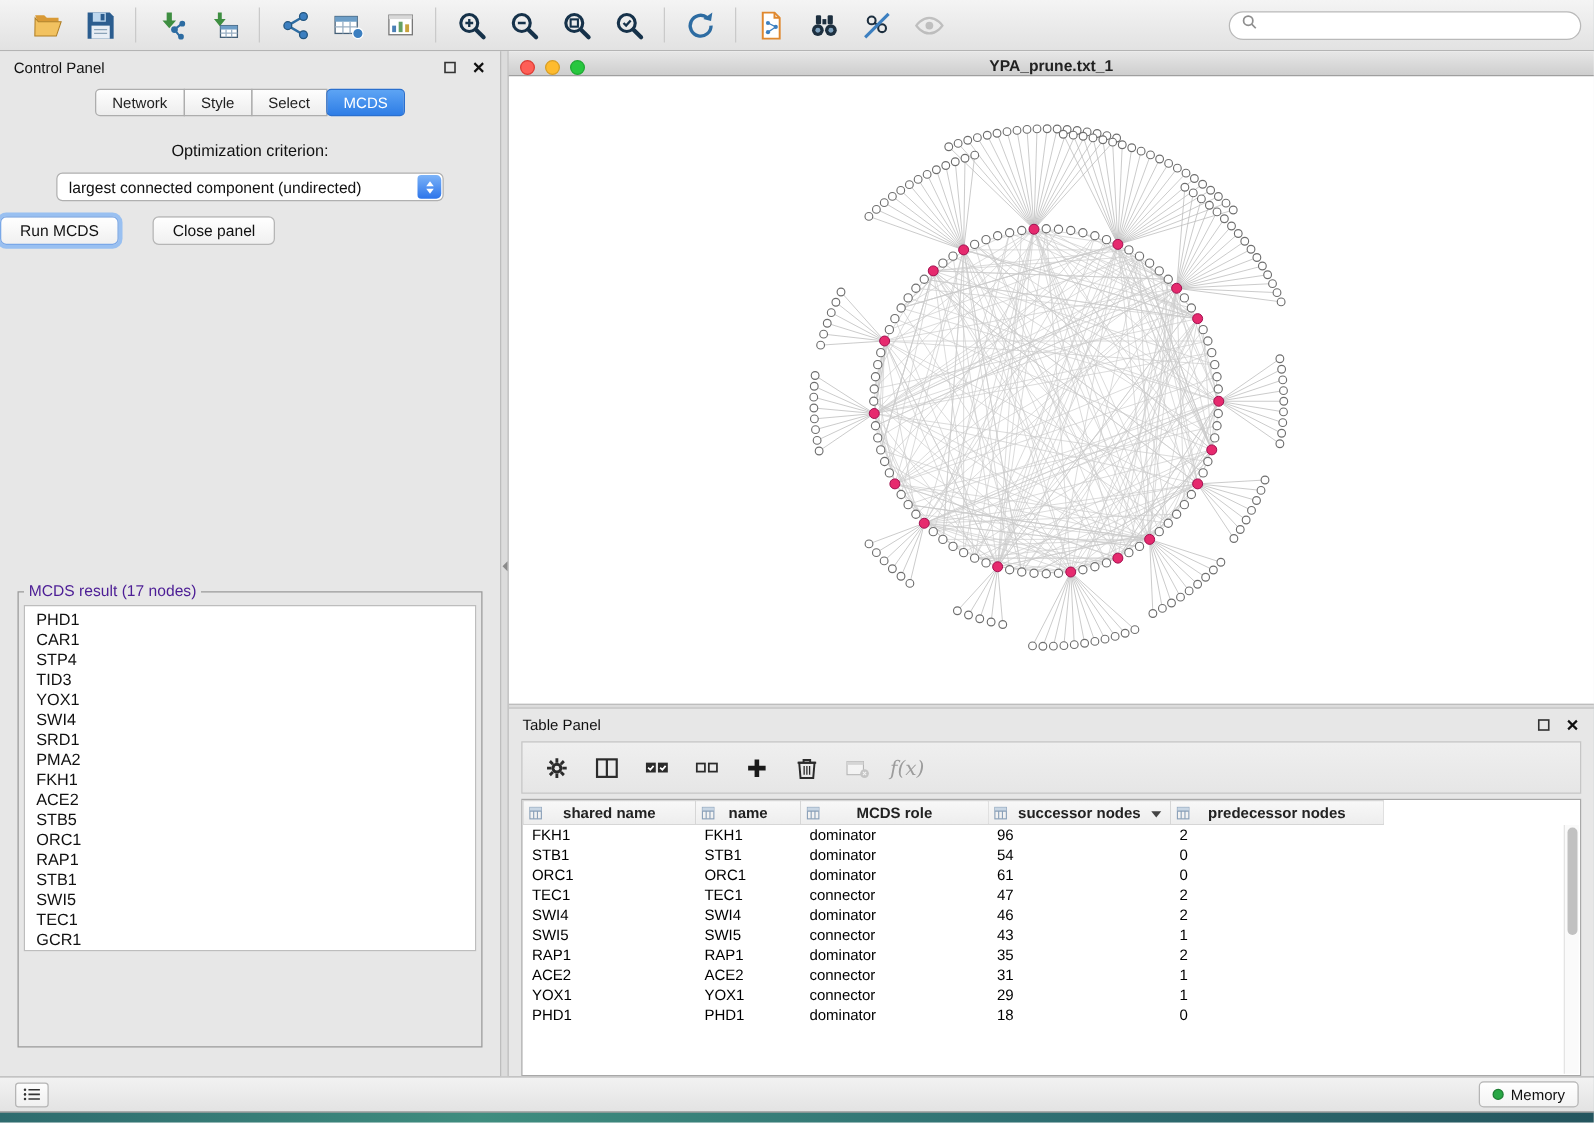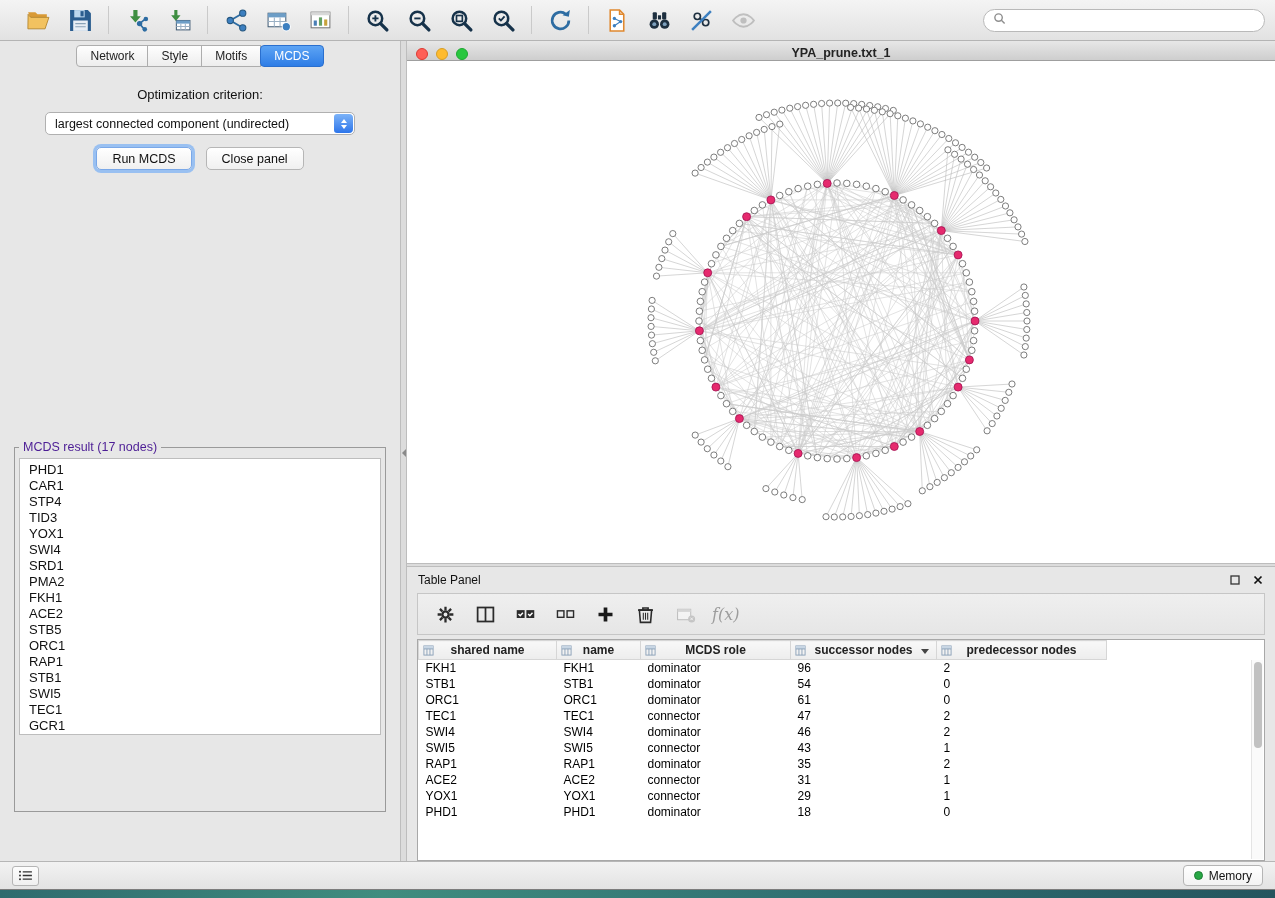--- a/index.html
+++ b/index.html
@@ -37,21 +37,21 @@
   .seg-tab:last-child{border-radius:0 4px 4px 0}
   .seg-tab.active{background:linear-gradient(#5da4f4,#2e7de6);color:#fff;border-color:#2a6fce;border-radius:4px}
   .opt-label{margin-top:14px;text-align:center;font-size:13px;color:#111}
   .dropdown{margin:10px auto 0;width:310px;height:23px;border:1px solid #b0b0b0;border-radius:5px;background:#fff;
             display:flex;align-items:center;font-size:12.5px;padding-left:9px;position:relative;cursor:pointer;color:#111}
   .stepper{position:absolute;right:1px;top:1px;bottom:1px;width:19px;border-radius:3px 4px 4px 3px;
            background:linear-gradient(#7cb3f8,#2d75ea);display:flex;flex-direction:column;align-items:center;justify-content:center}
   .stepper i{display:block;width:0;height:0;border-left:3.5px solid transparent;border-right:3.5px solid transparent}
   .stepper .up{border-bottom:4.5px solid #fff;margin-bottom:2px}
   .stepper .down{border-top:4.5px solid #fff}
-  .btn-row{display:flex;justify-content:center;gap:14px;margin-top:12px;flex:0 0 auto}
+  .btn-row{display:flex;gap:27px;margin-top:12px;flex:0 0 auto}
   .push-btn{height:23px;padding:0 15px;font-size:12.5px;background:linear-gradient(#ffffff,#f0f0f0);
             border:1px solid #b6b6b6;border-radius:5px;color:#111;cursor:pointer}
   .push-btn.focus-ring{box-shadow:0 0 0 3px rgba(90,160,250,.55);border-color:#7aa8e8}
   .cp-fieldset{margin:270px 14px 0;height:372px;border:1px solid #9a9a9a;padding:4px;background:#e7e7e7;
                display:flex;flex-direction:column}
   .cp-fieldset legend{font-size:12.5px;padding:0 4px;color:#4c1d95}
   .result-list{background:#fff;border:1px solid #bdbdbd;flex:1;overflow:hidden;font-size:13px;
                padding:3px 0 0 9px;line-height:16px;color:#111}
 
   
@@ -290,24 +290,39 @@
             <path d="M9 9l3.5 3.5" stroke="#8e8e8e" stroke-width="1.5"></path>
           </svg>
       </span>
       <input placeholder="" style="">
     </div>
   </div>
 
   <div class="main">
 
     <div class="control-panel">
+      <div class="panel-header">
+        <span>Control Panel</span>
+        <span class="win-btns">
+          <button class="win-btn">
+            <svg viewBox="0 0 10 10" width="10" height="10">
+                <rect x="1" y="1" width="8" height="8" fill="none" stroke="#333" stroke-width="1.3"></rect>
+              </svg>
+          </button>
+          <button class="win-btn">
+            <svg viewBox="0 0 10 10" width="10" height="10">
+                <path d="M1.5 1.5l7 7M8.5 1.5l-7 7" stroke="#111" stroke-width="1.7"></path>
+              </svg>
+          </button>
+        </span>
+      </div>
       <div class="seg-row">
           <div class="seg-tab">Network</div>
           <div class="seg-tab">Style</div>
-          <div class="seg-tab">Motifs</div>
+          <div class="seg-tab">Select</div>
           <div class="seg-tab active">MCDS</div>
         </div>
       <div class="opt-label">Optimization criterion:</div>
       <div class="dropdown">
         <span>largest connected component (undirected)</span>
         <span class="stepper">
             <i class="up"></i>
             <i class="down"></i>
           </span>
       </div>

